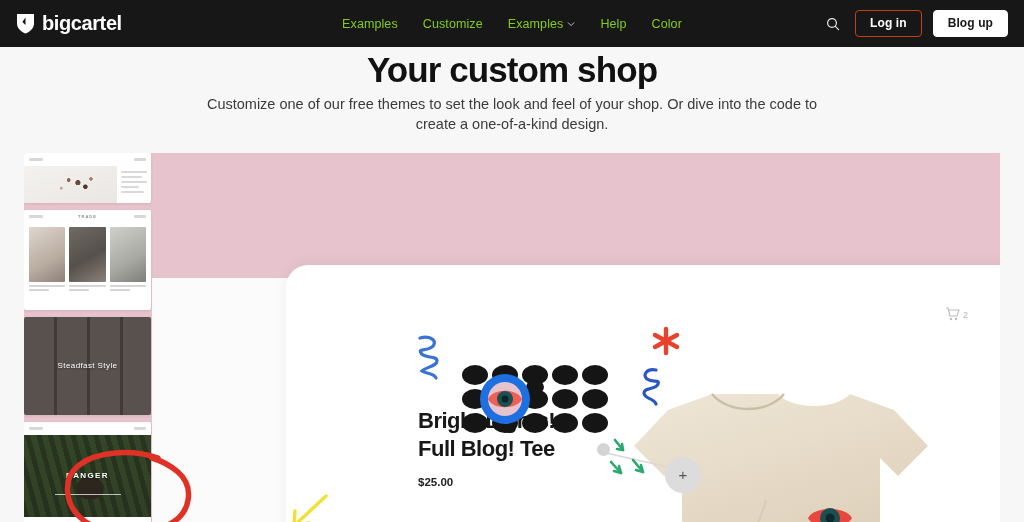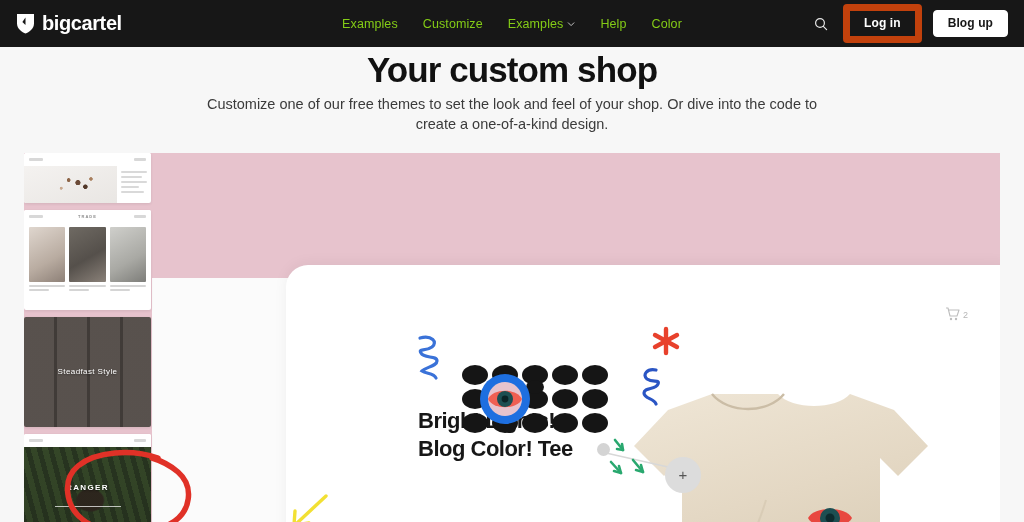--- a/index.html
+++ b/index.html
@@ -34,21 +34,21 @@
     margin-left:auto; display:flex; align-items:center; gap:11px;
   }
   .search-btn{
     width:22px; height:22px; display:flex; align-items:center; justify-content:center;
     cursor:pointer;
   }
   .btn{
     font-size:12px; font-weight:600; border-radius:4px; cursor:pointer;
     padding:6px 14px; line-height:1.1; letter-spacing:0.1px;
   }
-  .btn-login{ background:transparent; color:#fff; border:7px solid #c2410c; }
+  .btn-login{ background:transparent; color:#fff; border:1px solid #c2410c; }
   .btn-signup{ background:#fff; color:#171717; border:1px solid #fff; }
 
   
   .hero-copy{ text-align:center; padding:4px 0 10px; }
   .hero-title{
     font-size:35px; font-weight:800; letter-spacing:-0.9px; color:#111;
     line-height:1.1;
   }
   .hero-sub{
     margin:4px auto 0; max-width:650px; font-size:14.5px; line-height:1.42;
@@ -74,21 +74,21 @@
   .theme-col{
     position:absolute; left:0; top:0; width:127px; height:100%;
     display:flex; flex-direction:column; gap:7px; z-index:3;
   }
   .theme-card{
     background:#fff; border-radius:2px; overflow:hidden; position:relative;
     box-shadow:0 1px 3px rgba(0,0,0,.09); flex:none;
   }
   .tc1{ height:50px; }
   .tc2{ height:100px; }
-  .tc3{ height:110px; }
+  .tc3{ height:98px; }
   .tc4{ height:112px; }
 
   .tc-bar{
     height:13px; display:flex; align-items:center; justify-content:center;
     position:relative; font-size:4px; letter-spacing:1px; color:#8d8d8d;
     font-weight:700; background:#fff;
   }
   .tc-bar:before,.tc-bar:after{
     content:""; position:absolute; top:5px; height:3px; background:#d8d8d8;
     border-radius:1px;
@@ -346,22 +346,23 @@
       <g transform="translate(214,138)">
         <path d="M-22 0c6-12 38-12 44 0-6 12-38 12-44 0z" fill="#e8473f"></path>
         <circle cx="0" cy="0" r="10" fill="#1d4f52"></circle>
         <circle cx="0" cy="0" r="4.5" fill="#0d2b2e"></circle>
       </g>
     </svg>
 
     <div class="product-info">
       <div class="product-title">
         <div>Bright Lights!</div>
-        <div>Blog Color! Tee</div>
+        <div>Full Blog! Tee</div>
       </div>
+      <div class="product-price">$25.00</div>
     </div>
   </div>
 
   <svg class="squiggle-a" width="34" height="48" viewBox="0 0 34 48">
     <path d="M6 4c12-3 18 4 12 9-7 5-14 1-11 6 3 6 16 2 16 8 0 5-11 6-15 10 4 3 12 2 14 7" fill="none" stroke="#3a72d8" stroke-width="3.2" stroke-linecap="round"></path>
   </svg>
 
   <svg class="squiggle-b" width="34" height="42" viewBox="0 0 34 42">
     <path d="M26 3c-9-2-14 5-9 9 6 4 13 0 11 5-2 6-14 3-14 9 0 6 10 5 12 11" fill="none" stroke="#2a55c4" stroke-width="3.2" stroke-linecap="round"></path>
   </svg>

